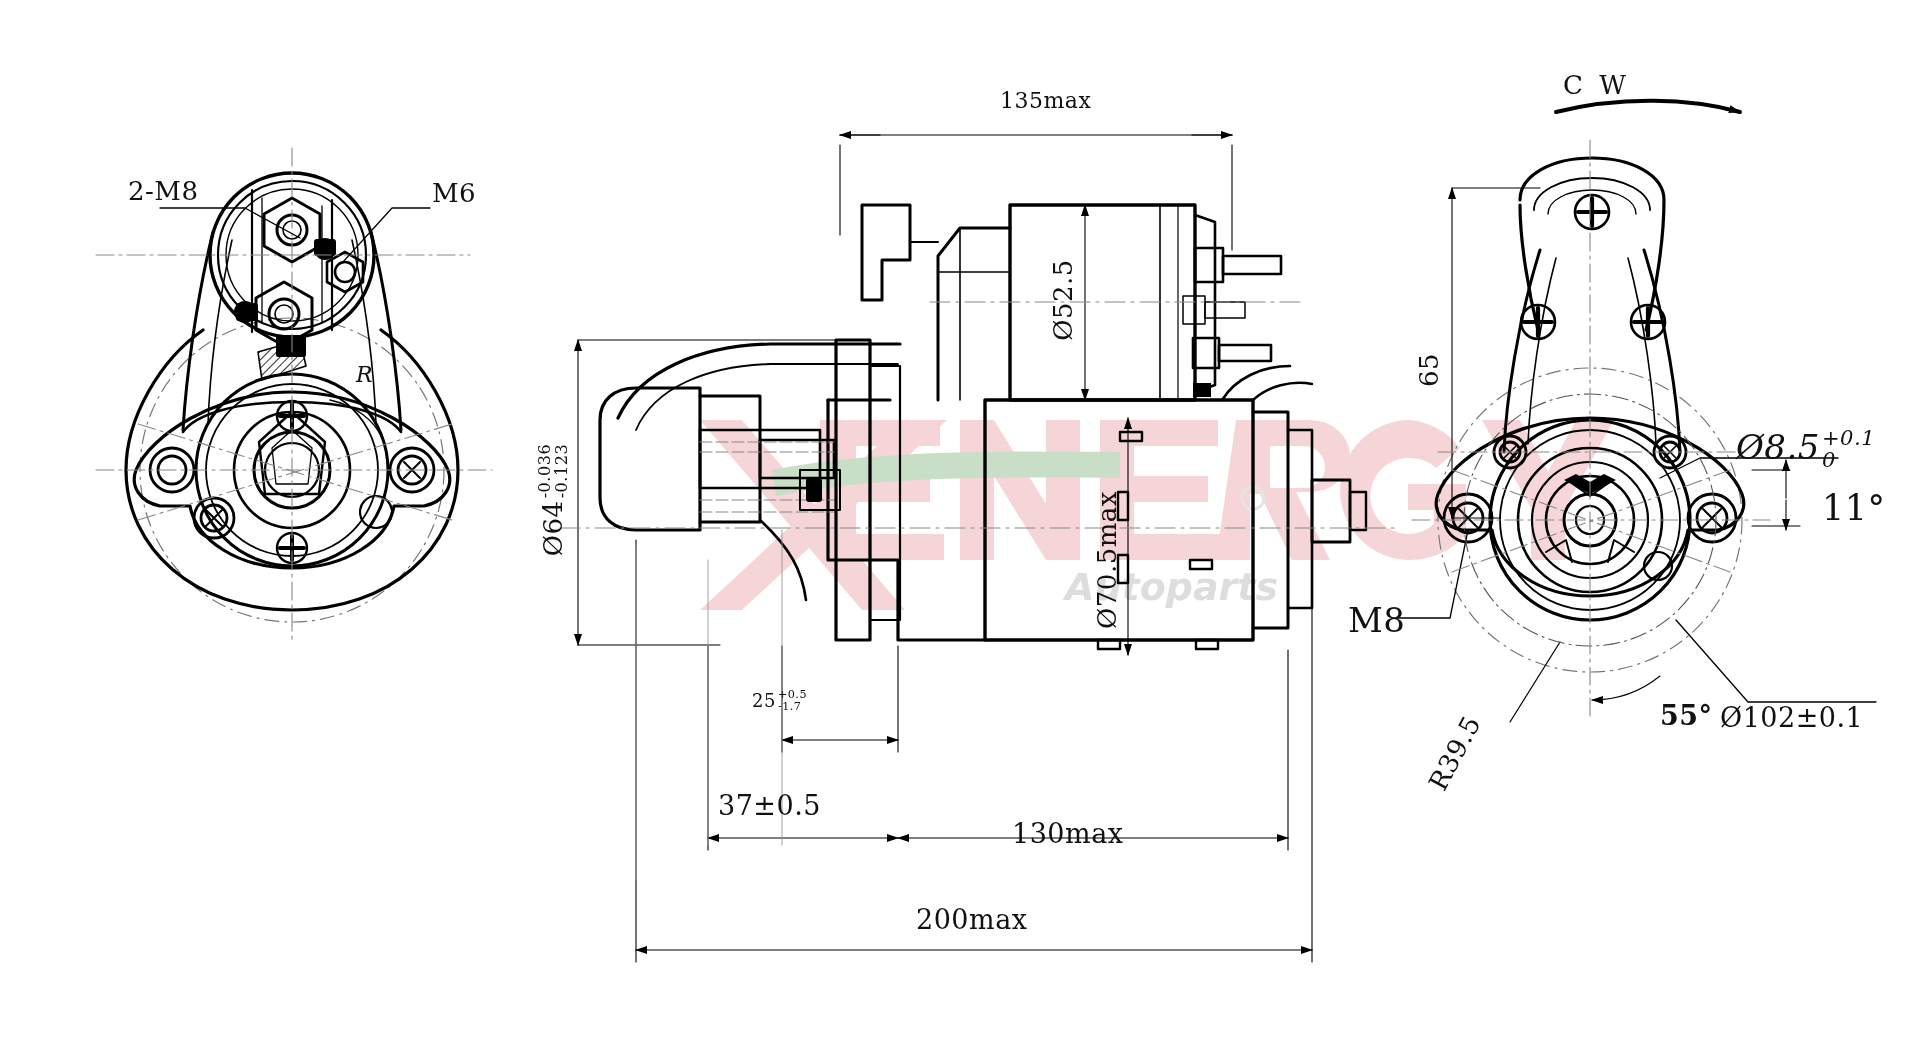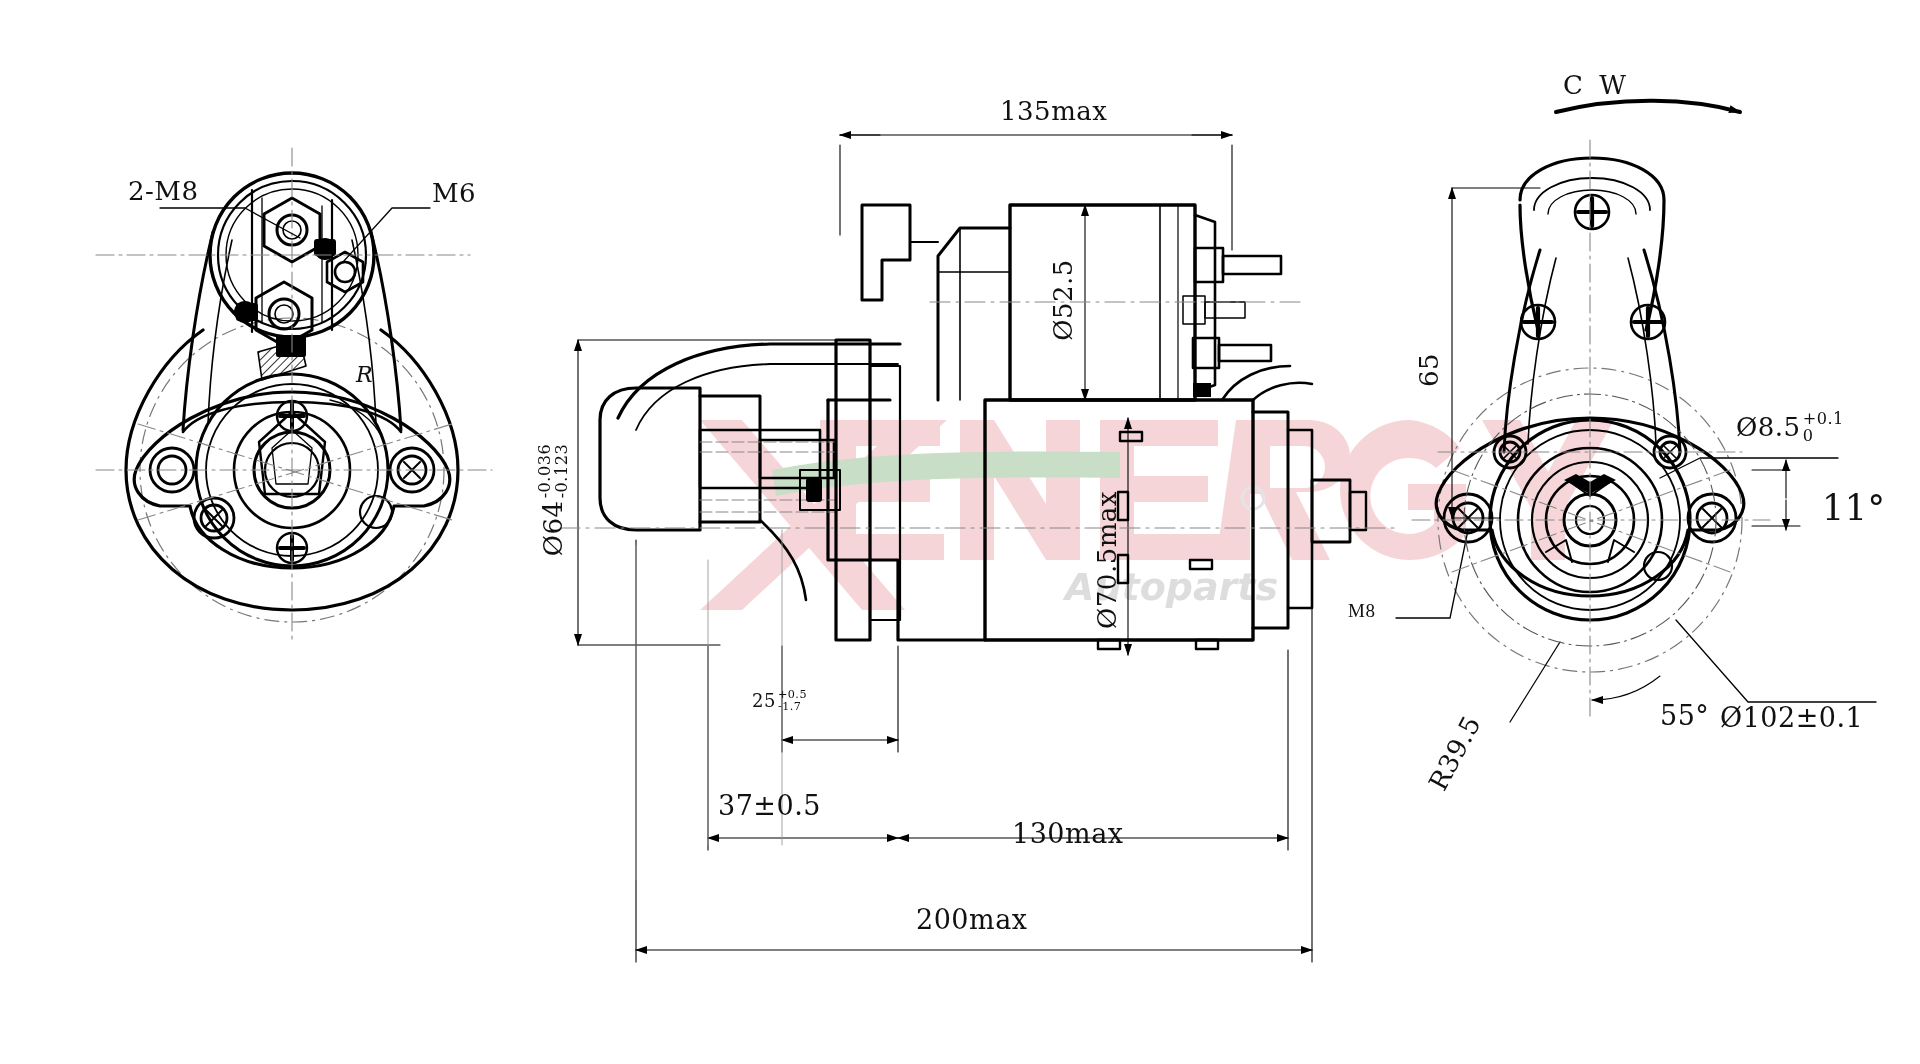--- a/index.html
+++ b/index.html
@@ -400,21 +400,21 @@
       </g>
     </g>
 
     </g>
   </svg>
 
   <div class="lbl" style="left:128px;top:176px;font-size:26px;">2-M8</div>
   <div class="lbl" style="left:432px;top:178px;font-size:26px;text-align:right;">M6</div>
   <div class="lbl" style="left:356px;top:362px;font-size:22px;font-style:italic;">R</div>
 
-  <div class="lbl" style="left:1000px;top:96px;font-size:26px;">135max</div>
+  <div class="lbl" style="left:1000px;top:88px;font-size:22px;">135max</div>
 
   <div class="lbl lbl-v" style="left:1078px;top:300px;font-size:26px;transform:rotate(-90deg) translate(-50%,-100%);">Ø52.5</div>
 
   <div class="lbl lbl-v" style="left:572px;top:500px;font-size:26px;transform:rotate(-90deg) translate(-50%,-100%);">
     <span>Ø64</span><span class="tol"><span>-0.036</span><span>-0.123</span></span>
   </div>
 
   <div class="lbl lbl-v" style="left:1122px;top:560px;font-size:26px;transform:rotate(-90deg) translate(-50%,-100%);">Ø70.5max</div>
 
   <div class="lbl" style="left:752px;top:690px;font-size:18px;">
@@ -422,27 +422,27 @@
   </div>
 
   <div class="lbl" style="left:718px;top:790px;font-size:27px;">37±0.5</div>
   <div class="lbl" style="left:1012px;top:790px;font-size:27px;margin-top:28px;">130max</div>
   <div class="lbl" style="left:916px;top:904px;font-size:27px;">200max</div>
 
   <div class="lbl" style="left:1563px;top:70px;font-size:26px;letter-spacing:4px;">C W</div>
 
   <div class="lbl lbl-v" style="left:1444px;top:370px;font-size:26px;transform:rotate(-90deg) translate(-50%,-100%);">65</div>
 
-  <div class="lbl" style="left:1348px;top:600px;font-size:19px;font-family:Liberation Serif, serif;">M8</div>
-
-  <div class="lbl" style="left:1736px;top:412px;font-size:26px;">
+  <div class="lbl" style="left:1348px;top:600px;font-size:34px;">M8</div>
+
+  <div class="lbl" style="left:1736px;top:427px;font-size:34px;font-style:italic;">
     <span>Ø8.5</span><span class="tol"><span>+0.1</span><span>0</span></span>
   </div>
 
   <div class="lbl" style="left:1822px;top:488px;font-size:35px;">11°</div>
 
   <div class="lbl lbl-v" style="left:1468px;top:760px;font-size:26px;transform:rotate(-62deg) translate(-50%,-100%);">R39.5</div>
 
-  <div class="lbl" style="left:1660px;top:700px;font-size:27px;">55°</div>
+  <div class="lbl" style="left:1660px;top:700px;font-size:27px;font-weight:bold;">55°</div>
 
   <div class="lbl" style="left:1720px;top:694px;font-size:27px;margin-top:8px;">Ø102±0.1</div>
 
 </div>
 
 </body></html>

